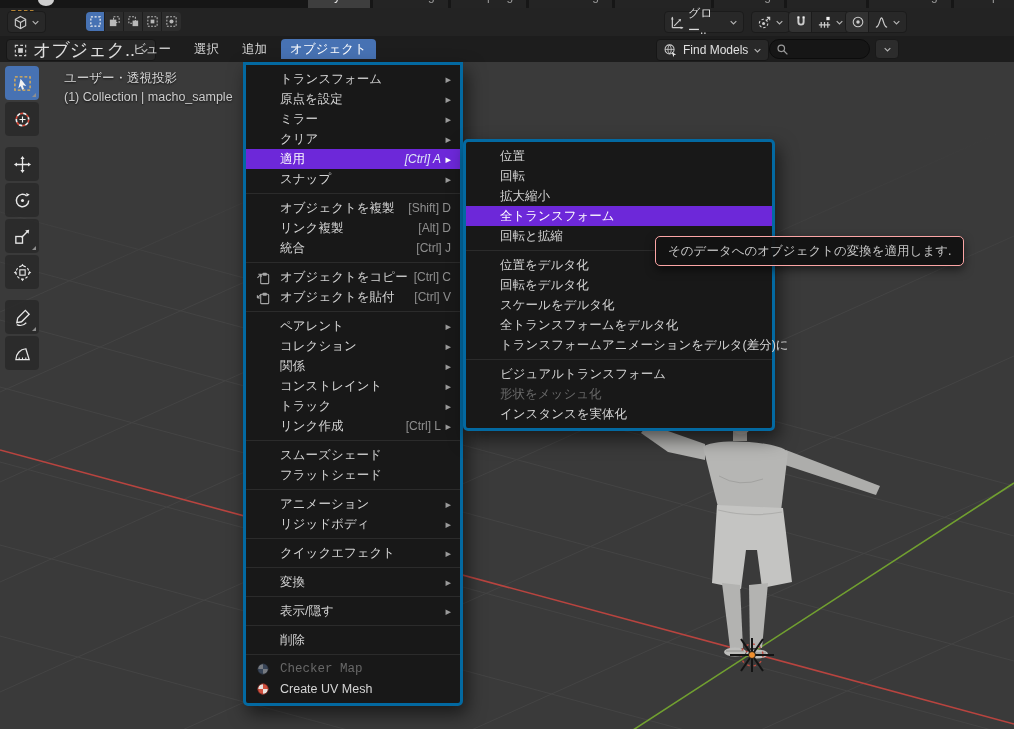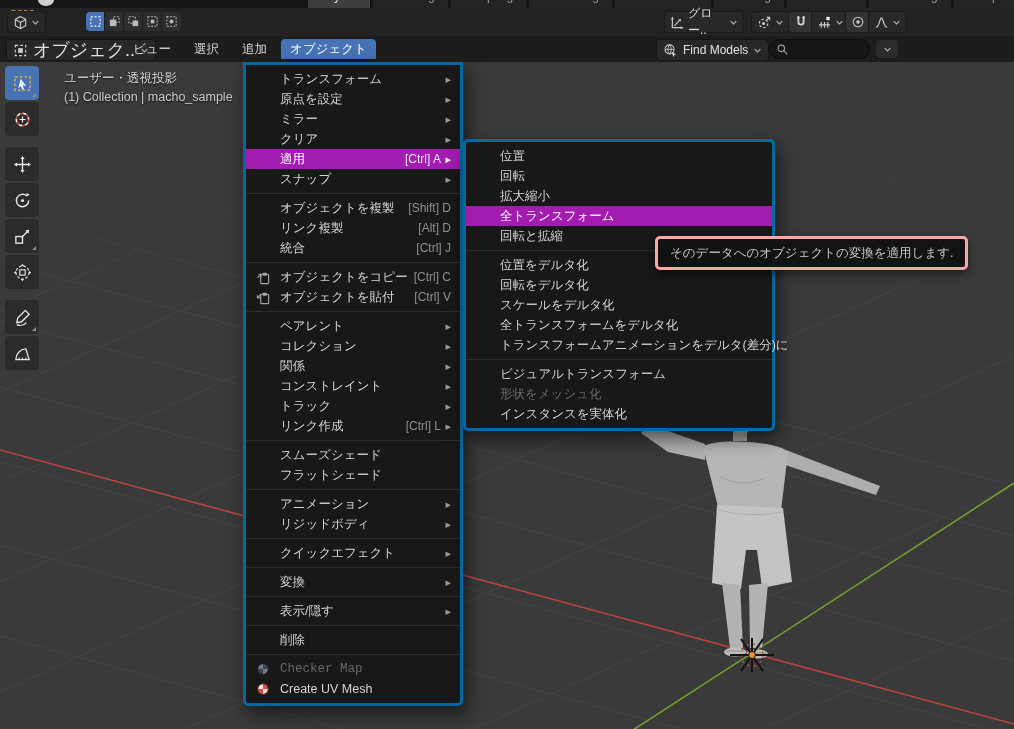--- a/index.html
+++ b/index.html
@@ -91,29 +91,29 @@
   #object-menu{left:243px;top:62px;width:220px;z-index:50;}
   #apply-submenu{left:463px;top:139px;width:312px;z-index:55;border-radius:5px;}
   .menu-item{height:20px;display:flex;align-items:center;padding:0 9px 0 34px;
         font-size:12.5px;color:#d4d4d4;white-space:nowrap;}
   .menu-item.has-icon{padding-left:9px;}
   .mi-icon{width:16px;margin-right:9px;flex:none;}
   .mi-label{flex:none;}
   .mi-shortcut{margin-left:auto;color:#8f8f8f;font-size:12px;}
   .mi-arrow{margin-left:auto;color:#9a9a9a;font-size:11px;width:8px;text-align:right;}
   .mi-shortcut + .mi-arrow{margin-left:2px;}
-  .menu-item.active{background:#a21caf;color:#ffffff;}
-  .menu-item.active .mi-shortcut{color:#dfe8f7;}
+  .menu-item.active{background:#6d28d9;color:#ffffff;}
+  .menu-item.active .mi-shortcut{color:#dfe8f7;font-style:italic;}
   .menu-item.active .mi-arrow{color:#ffffff;}
   .menu-item.disabled{color:#686868;font-family:Liberation Mono, monospace;}
   .menu-sep{height:1px;background:#2b2b2b;margin:4px 0;}
 
   
   #tooltip{position:absolute;left:655px;top:236px;height:28px;padding:0 12px;
-        background:rgba(18,18,18,.96);border:3px solid #fca5a5;border-radius:5px;
+        background:rgba(18,18,18,.96);border:1px solid #fca5a5;border-radius:5px;
         display:flex;align-items:center;font-size:12.5px;color:#c6c6c6;z-index:70;
         box-shadow:0 4px 10px rgba(0,0,0,.5);white-space:nowrap;text-align:center;}
 </style>
 </head>
 <body>
 
 <div id="topbar" class="abs">
   <div id="blender-logo"></div>
   <div id="topbar-tabs">
       <div class="wtab active">Layout</div>

